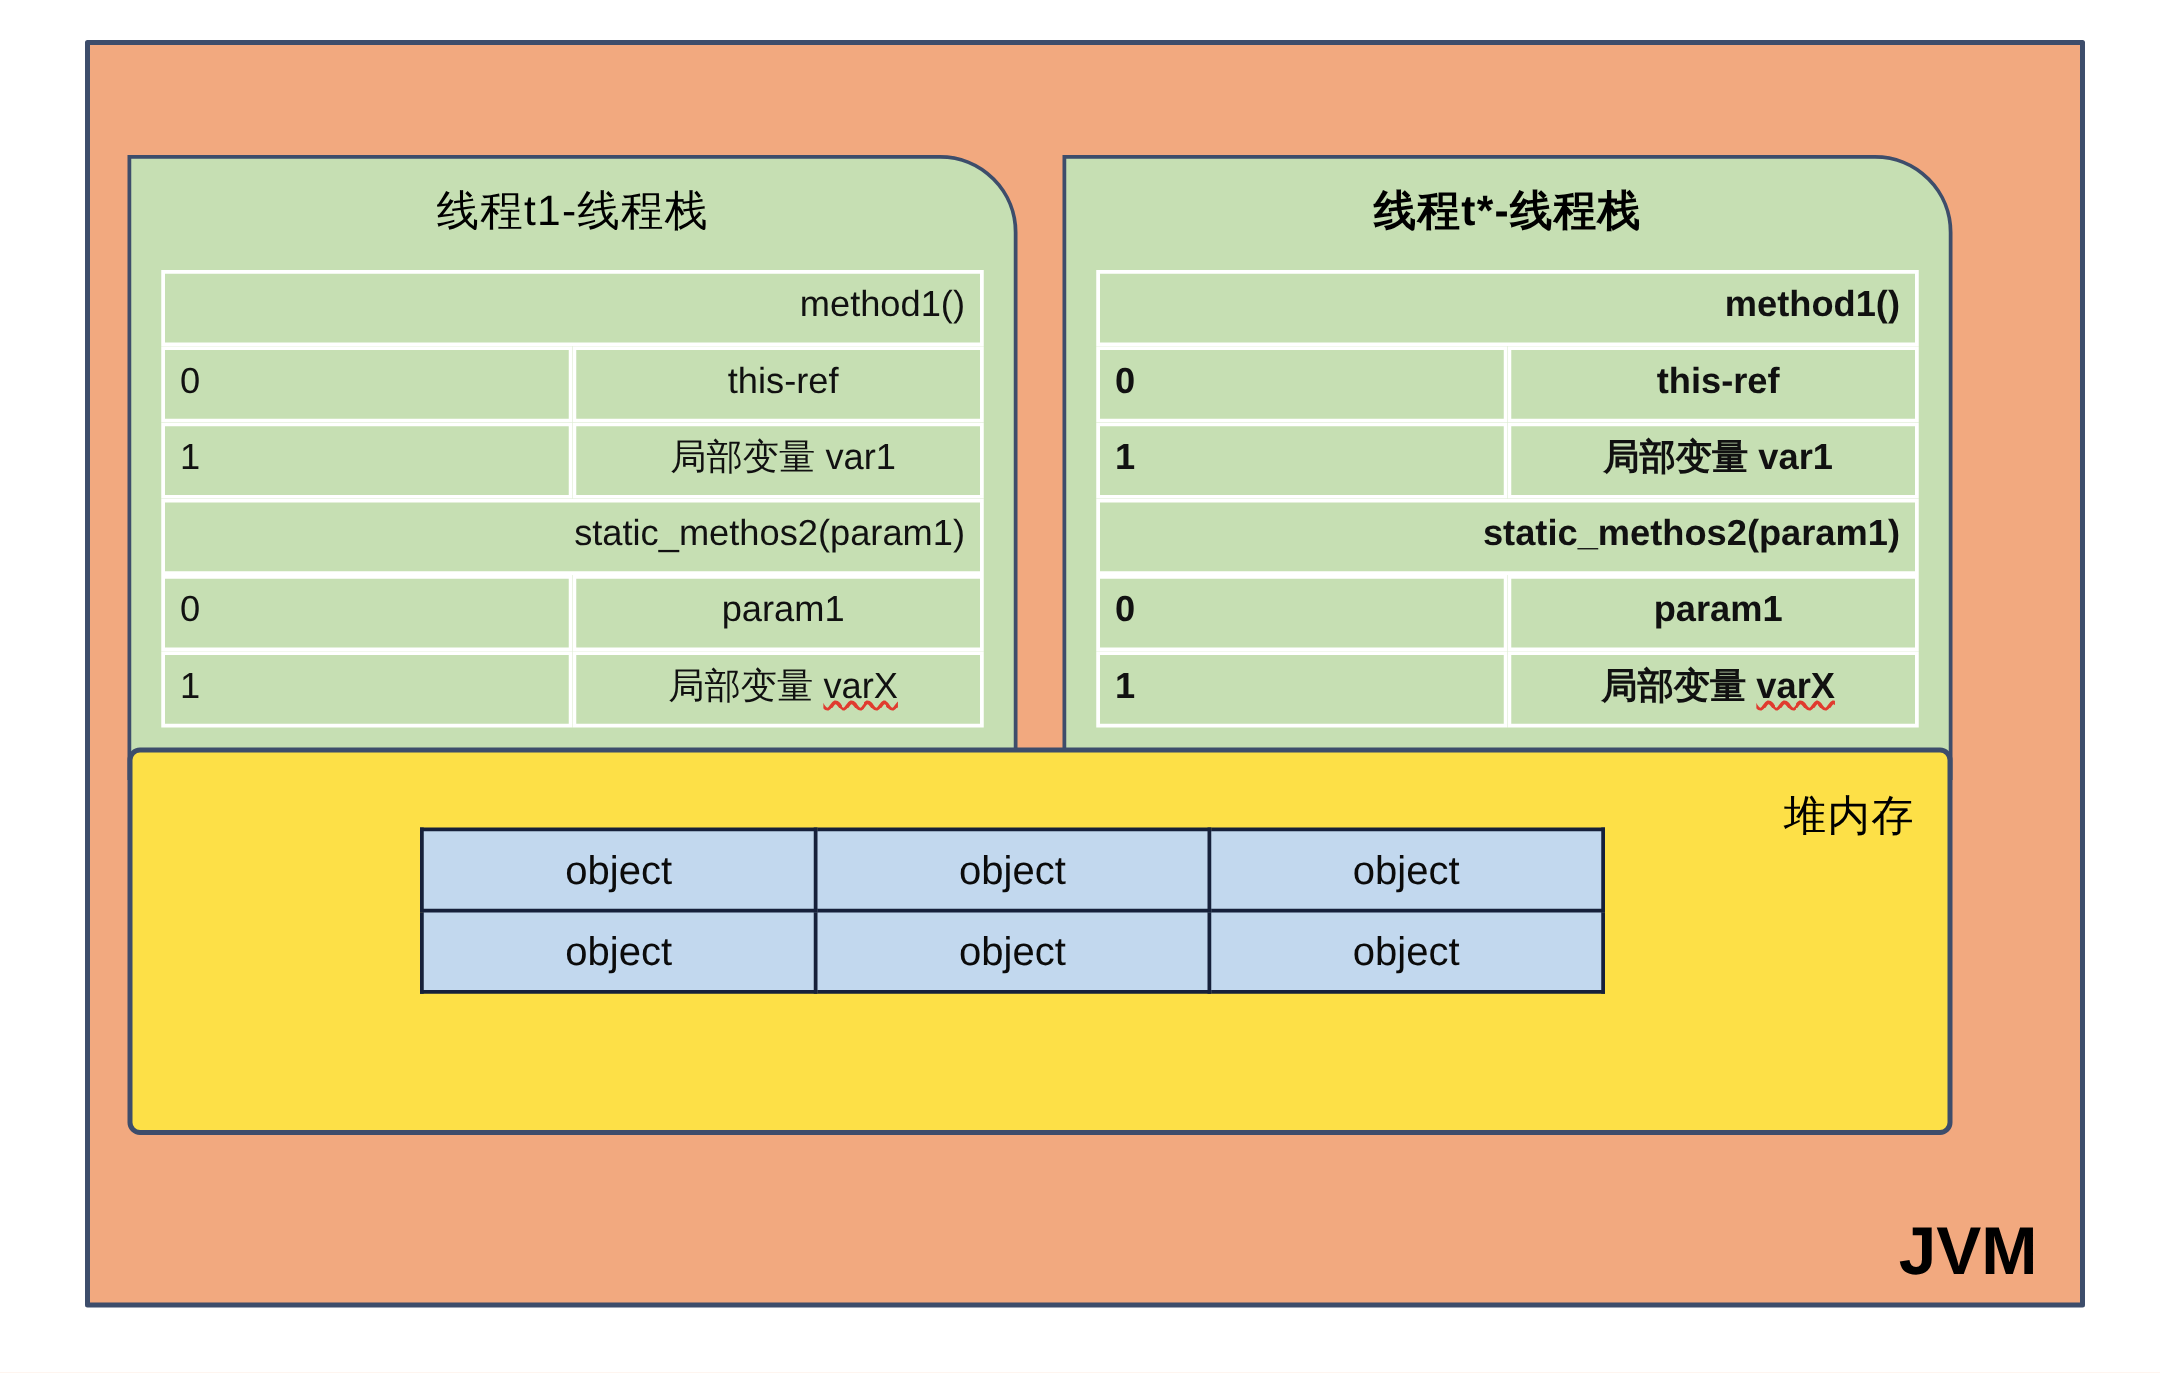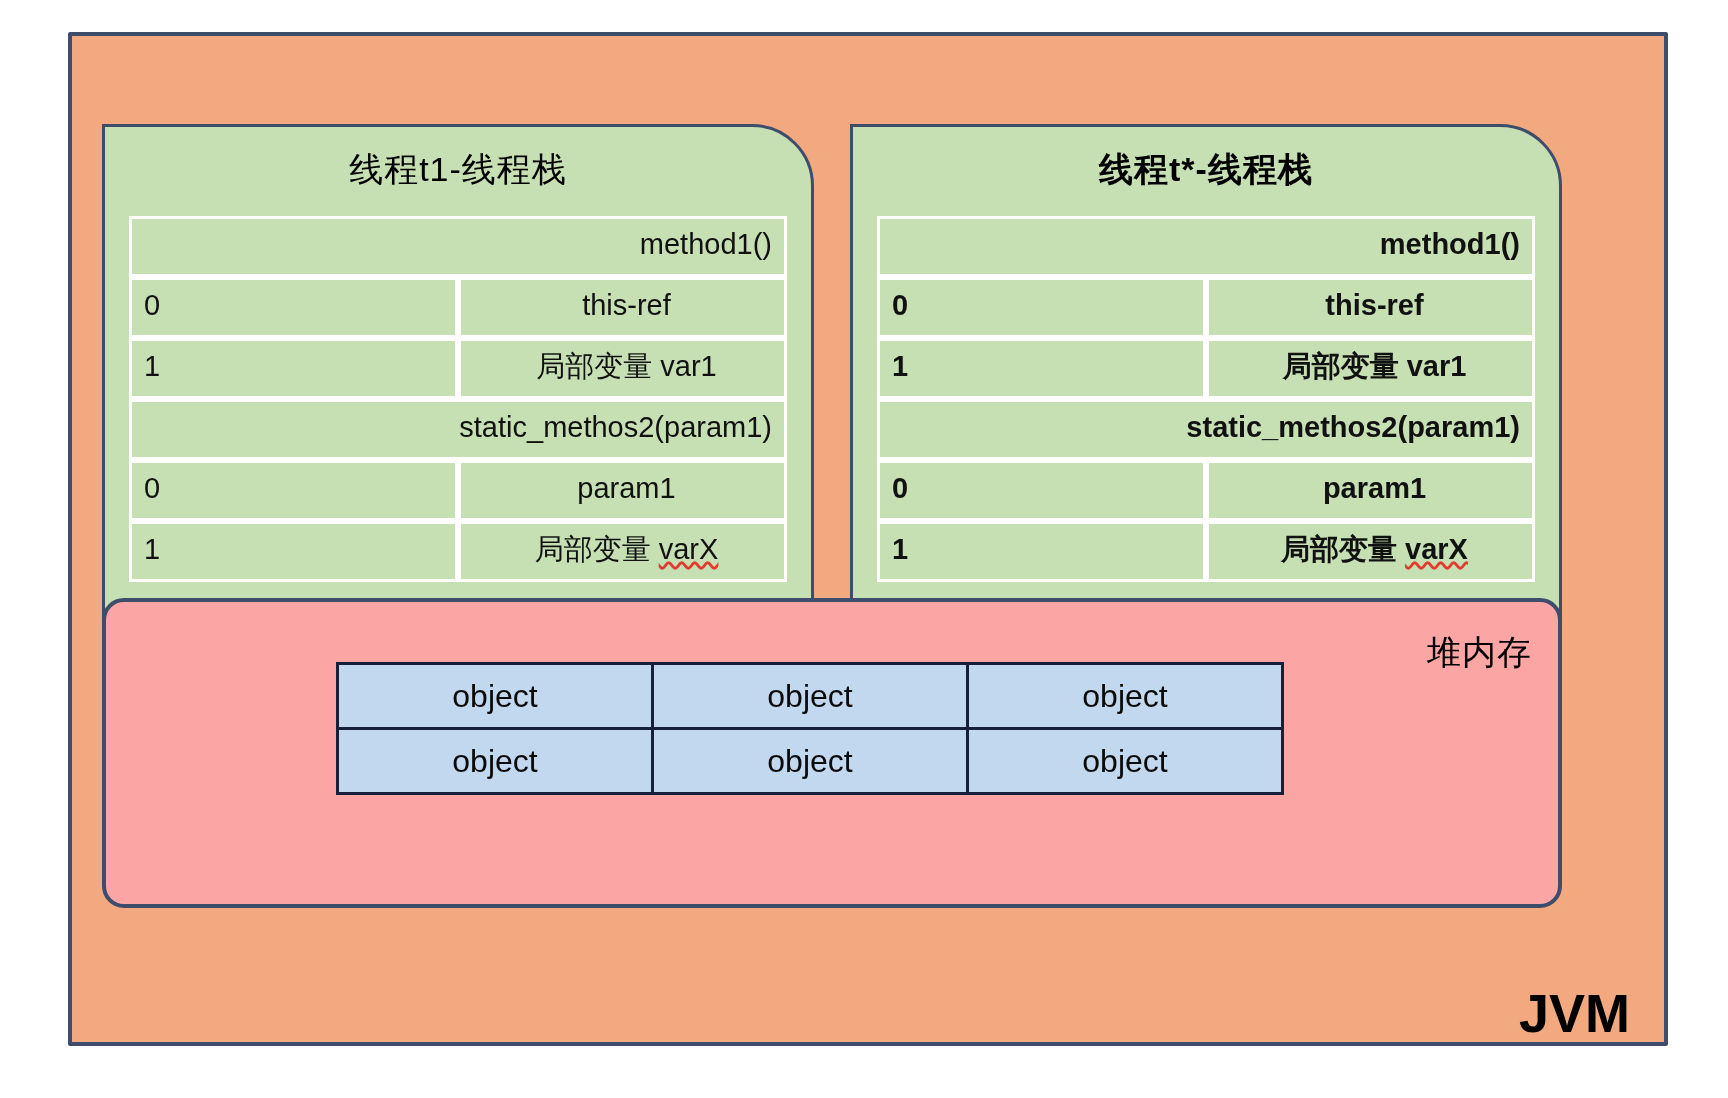--- a/index.html
+++ b/index.html
@@ -30,21 +30,21 @@
     height: 1014px;
     box-sizing: border-box;
     background: #f2a97f;
     border: 4px solid #3d4d6b;
     border-radius: 2px;
   }
 
   .jvm-label {
     position: absolute;
     right: 34px;
-    bottom: 2px;
+    bottom: 14px;
     font-size: 54px;
     font-weight: bold;
     color: #000000;
     letter-spacing: 0px;
     line-height: 1;
   }
 
   
   .stack-panel {
     position: absolute;
@@ -105,23 +105,23 @@
   }
 
   
   .heap-panel {
     position: absolute;
     left: 30px;
     top: 562px;
     width: 1460px;
     height: 310px;
     box-sizing: border-box;
-    background: #fca5a5;
+    background: #fde047;
     border: 4px solid #3d4d6b;
-    border-radius: 22px;
+    border-radius: 10px;
   }
 
   .heap-label {
     position: absolute;
     right: 26px;
     top: 28px;
     font-size: 34px;
     color: #000000;
     letter-spacing: 1px;
   }

